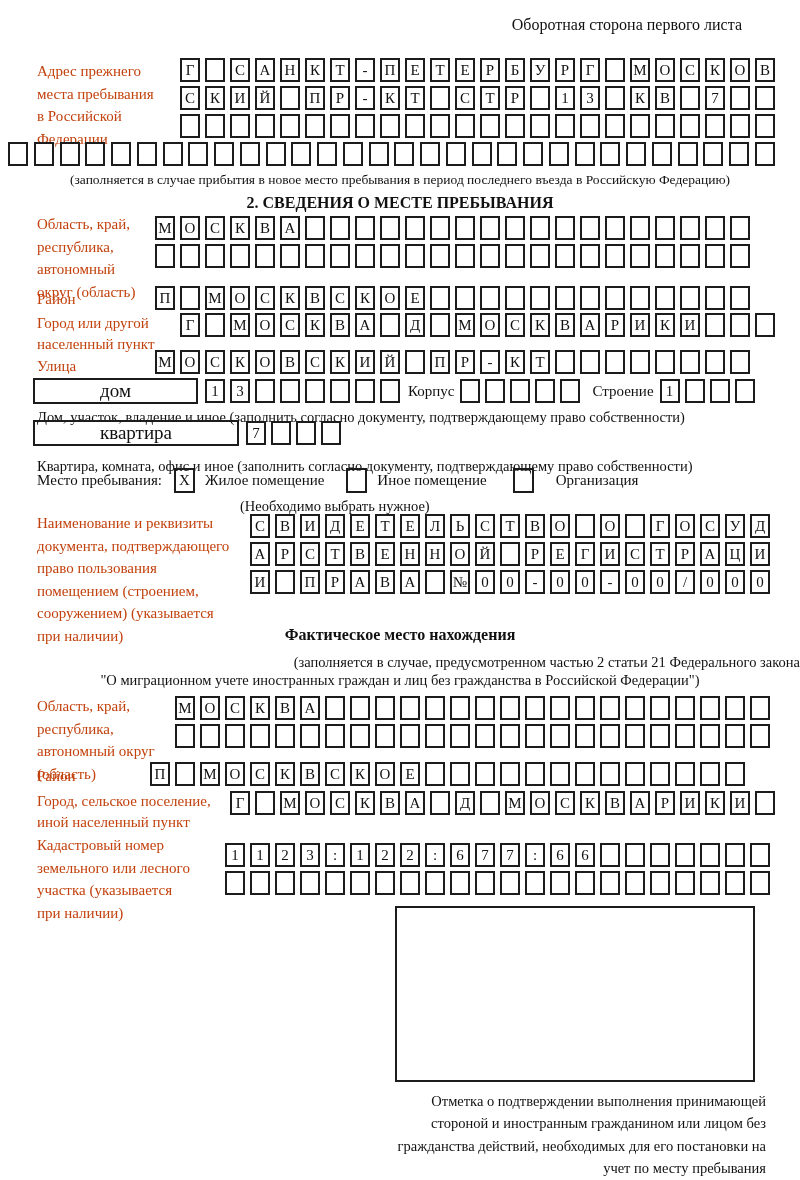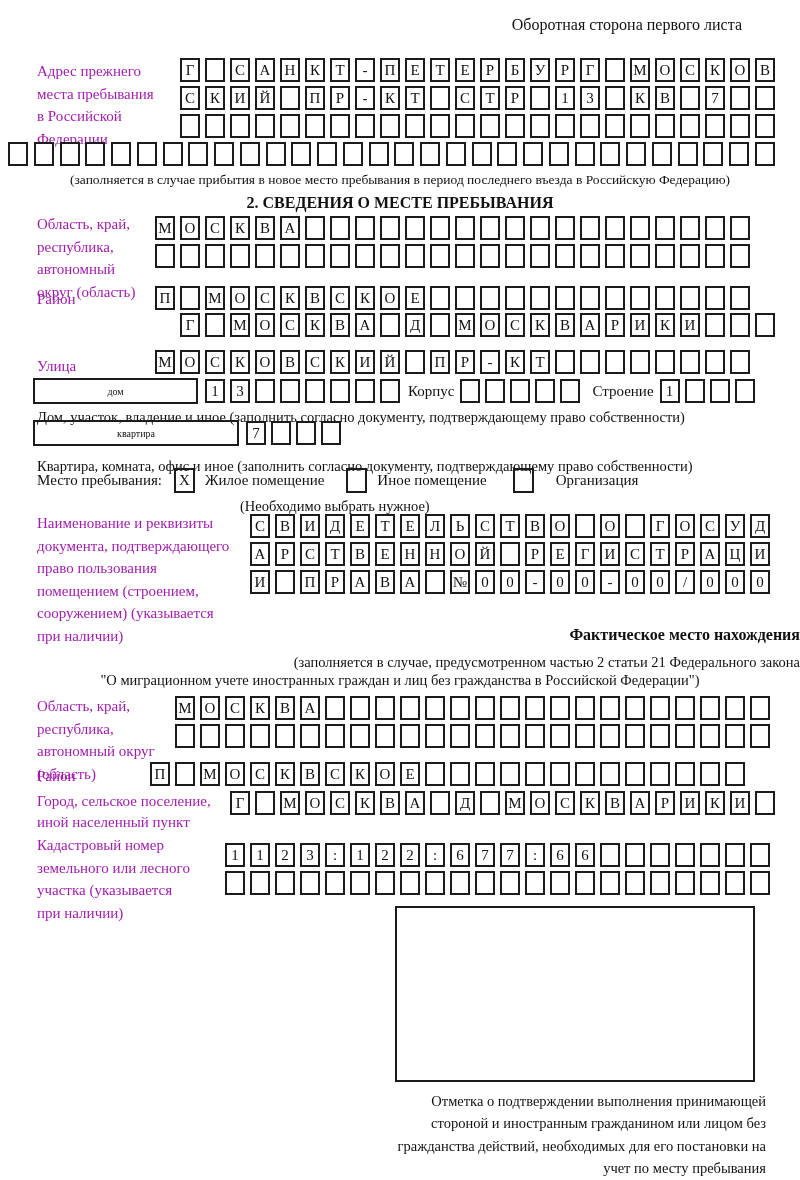--- a/index.html
+++ b/index.html
@@ -4,37 +4,37 @@
 <style>
   * { margin:0; padding:0; box-sizing:border-box; }
   html,body { background:#ffffff; }
   .page {
     position:relative; width:800px; height:1180px; margin:0 auto;
     background:#ffffff; color:#111;
     font-family:"Liberation Serif", "DejaVu Serif", serif;
     overflow:hidden;
   }
   .abs { position:absolute; }
-  .lbl { font-size:15px; line-height:1.5; white-space:pre-line; color:#a21caf; }
+  .lbl { font-size:15px; line-height:1.5; white-space:pre-line; color:#c2410c; }
   .small { font-size:13.5px; }
   .cap { font-size:14.5px; }
   .center { width:800px; text-align:center; }
   .bold { font-weight:bold; }
   .cellrow { display:flex; gap:5px; }
   .cellcol { display:flex; flex-direction:column; gap:4px; }
   .cell {
     flex:0 0 auto; width:20px; height:24px;
     border:2px solid #1c1c1c; background:#fff;
     display:flex; align-items:center; justify-content:center;
     font-size:15px; line-height:1;
   }
   .widebox {
     border:2px solid #1c1c1c; height:26px;
     display:flex; align-items:center; justify-content:center;
-    font-size:10px; flex:0 0 auto;
+    font-size:19px; flex:0 0 auto;
   }
   .inlinerow { display:flex; align-items:center; }
   .checkbox {
     flex:0 0 auto; width:21px; height:25px; border:2px solid #1c1c1c;
     display:flex; align-items:center; justify-content:center; font-size:15px;
   }
   .stampbox { border:2px solid #1c1c1c; background:#fff; }
   .rowlabel { font-size:15px; white-space:nowrap; }
 </style>
 </head>
@@ -244,20 +244,22 @@
       <span class="cell"></span>
       <span class="cell"></span>
       <span class="cell"></span>
       <span class="cell"></span>
       <span class="cell"></span>
       <span class="cell"></span>
       <span class="cell"></span>
       <span class="cell"></span>
     </div>
 
+  <div class="abs lbl" style="left:37px; top:313px; width:145px; line-height:1.4;">Город или другой
+населенный пункт</div>
   <div class="abs cellrow" style="left:180px; top:313px;">
       <span class="cell">Г</span>
       <span class="cell"></span>
       <span class="cell">М</span>
       <span class="cell">О</span>
       <span class="cell">С</span>
       <span class="cell">К</span>
       <span class="cell">В</span>
       <span class="cell">А</span>
       <span class="cell"></span>
@@ -429,21 +431,21 @@
         <span class="cell">-</span>
         <span class="cell">0</span>
         <span class="cell">0</span>
         <span class="cell">/</span>
         <span class="cell">0</span>
         <span class="cell">0</span>
         <span class="cell">0</span>
       </div>
   </div>
 
-  <div class="abs center bold" style="top:626px; left:0; font-size:16px;text-align:right;">Фактическое место нахождения</div>
+  <div class="abs center bold" style="top:626px; left:0; font-size:16px;">Фактическое место нахождения</div>
   <div class="abs center cap" style="top:654px; left:0;text-align:right;">(заполняется в случае, предусмотренном частью 2 статьи 21 Федерального закона</div>
   <div class="abs center cap" style="top:672px; left:0;">"О миграционном учете иностранных граждан и лиц без гражданства в Российской Федерации")</div>
 
   <div class="abs lbl" style="left:37px; top:695px; width:135px;">Область, край,
 республика,
 автономный округ
 (область)</div>
   <div class="abs cellcol" style="left:175px; top:696px;">
     <div class="cellrow">
         <span class="cell">М</span>

